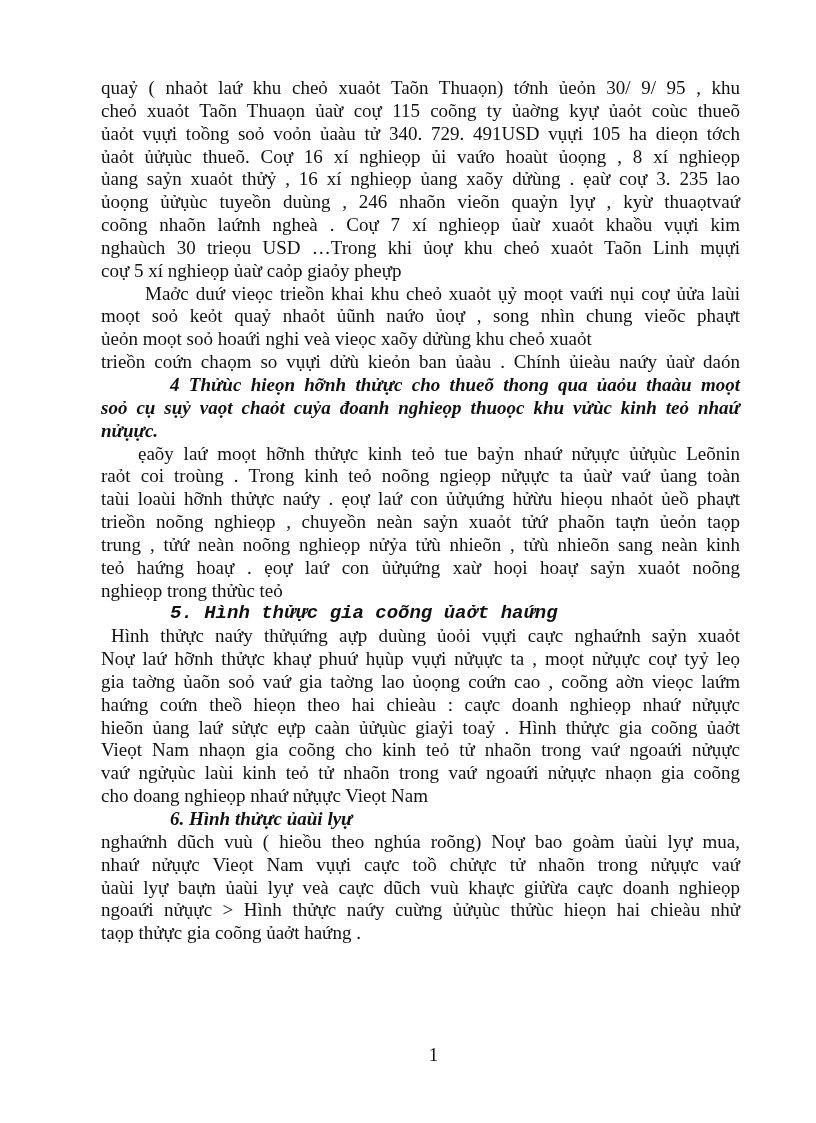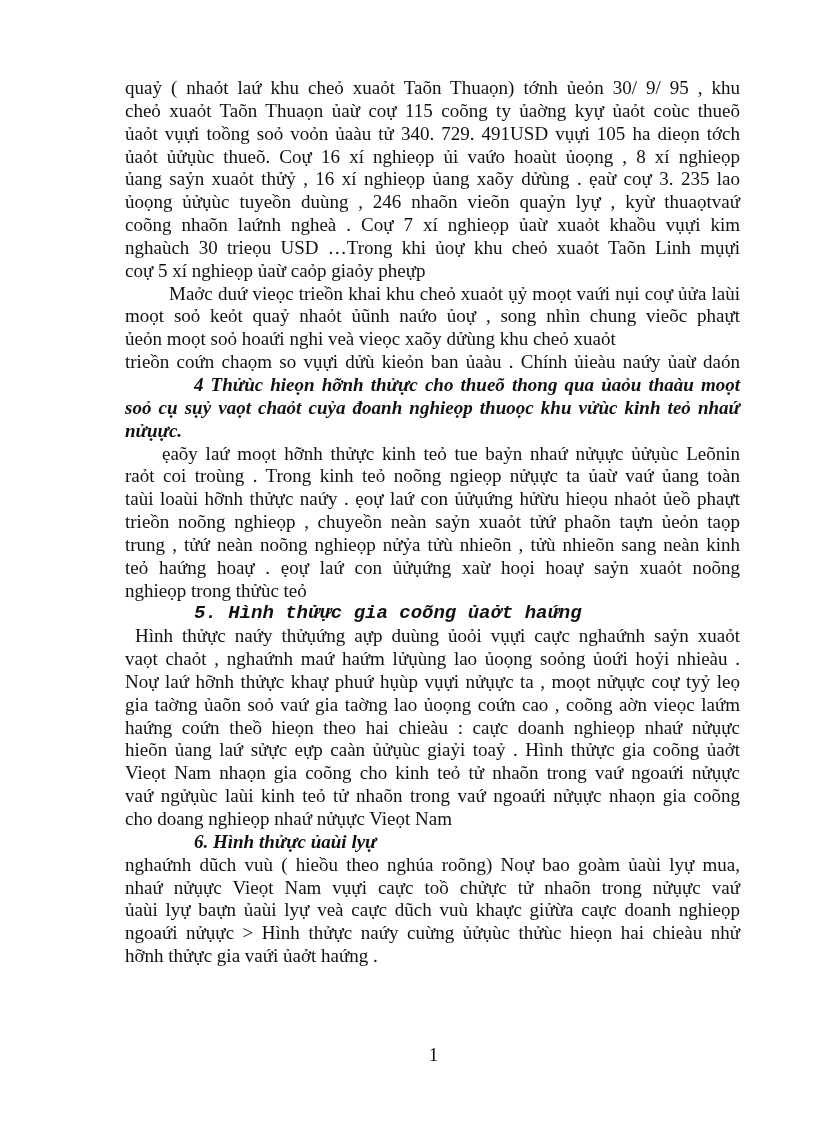--- a/index.html
+++ b/index.html
@@ -16,21 +16,20 @@
     left:101px;top:77px;
     width:639px;
   }
   .line{
     font-size:19px;
     line-height:22.85px;
     text-align:justify;
     text-align-last:justify;
     text-justify:inter-word;
     white-space:normal;
-    margin-left:24px;
   }
   .line.last{
     text-align-last:left;
   }
   .heading .line{
     font-weight:bold;
     font-style:italic;
   }
   .page-number{
     position:absolute;
@@ -75,34 +74,33 @@
         <div class="line">trieồn noõng nghieọp , chuyeồn neàn saỷn xuaỏt tửứ phaõn taựn ủeỏn taọp</div>
         <div class="line">trung , tửứ neàn noõng nghieọp nửỷa tửù nhieõn , tửù nhieõn sang neàn kinh</div>
         <div class="line">teỏ haứng hoaự . ẹoự laứ con ủửụứng xaừ hoọi hoaự saỷn xuaỏt noõng</div>
         <div class="line last">nghieọp trong thửùc teỏ</div>
       </div>
       <div class="paragraph heading">
         <div class="line last" style="text-indent: 69px; font-family: Liberation Mono, monospace;">5. Hình thửực gia coõng ủaởt haứng</div>
       </div>
       <div class="paragraph">
         <div class="line" style="text-indent: 10px;">Hình thửực naứy thửụứng aựp duùng ủoỏi vụựi caực nghaứnh saỷn xuaỏt</div>
-        <div class="line">vaọt chaỏt , nghaứnh maứ haứm lửụùng lao ủoọng soỏng ủoứi hoỷi nhieàu .</div>
         <div class="line">Noự laứ hỡnh thửực khaự phuứ hụùp vụựi nửụực ta , moọt nửụực coự tyỷ leọ</div>
         <div class="line">gia taờng ủaõn soỏ vaứ gia taờng lao ủoọng coứn cao , coõng aờn vieọc laứm</div>
         <div class="line">haứng coứn theồ hieọn theo hai chieàu : caực doanh nghieọp nhaứ nửụực</div>
         <div class="line">hieõn ủang laứ sửực eựp caàn ủửụùc giaỷi toaỷ . Hình thửực gia coõng ủaởt</div>
         <div class="line">Vieọt Nam nhaọn gia coõng cho kinh teỏ tử nhaõn trong vaứ ngoaứi nửụực</div>
         <div class="line">vaứ ngửụùc laùi kinh teỏ tử nhaõn trong vaứ ngoaứi nửụực nhaọn gia coõng</div>
         <div class="line last">cho doang nghieọp nhaứ nửụực Vieọt Nam</div>
       </div>
       <div class="paragraph heading">
         <div class="line last" style="text-indent: 69px;">6. Hình thửực ủaùi lyự</div>
       </div>
       <div class="paragraph">
         <div class="line">nghaứnh dũch vuù ( hieồu theo nghúa roõng) Noự bao goàm ủaùi lyự mua,</div>
         <div class="line">nhaứ nửụực Vieọt Nam vụựi caực toồ chửực tử nhaõn trong nửụực vaứ</div>
         <div class="line">ủaùi lyự baựn ủaùi lyự veà caực dũch vuù khaực giửừa caực doanh nghieọp</div>
         <div class="line">ngoaứi nửụực &gt; Hình thửực naứy cuừng ủửụùc thửùc hieọn hai chieàu nhử</div>
-        <div class="line last">hỡnh thửực gia vaứi ủaởt haứng .</div>
+        <div class="line last">taọp thửực gia coõng ủaởt haứng .</div>
       </div>
     </div>
   <div class="page-number">1</div>
 </div>
 
 </body></html>

